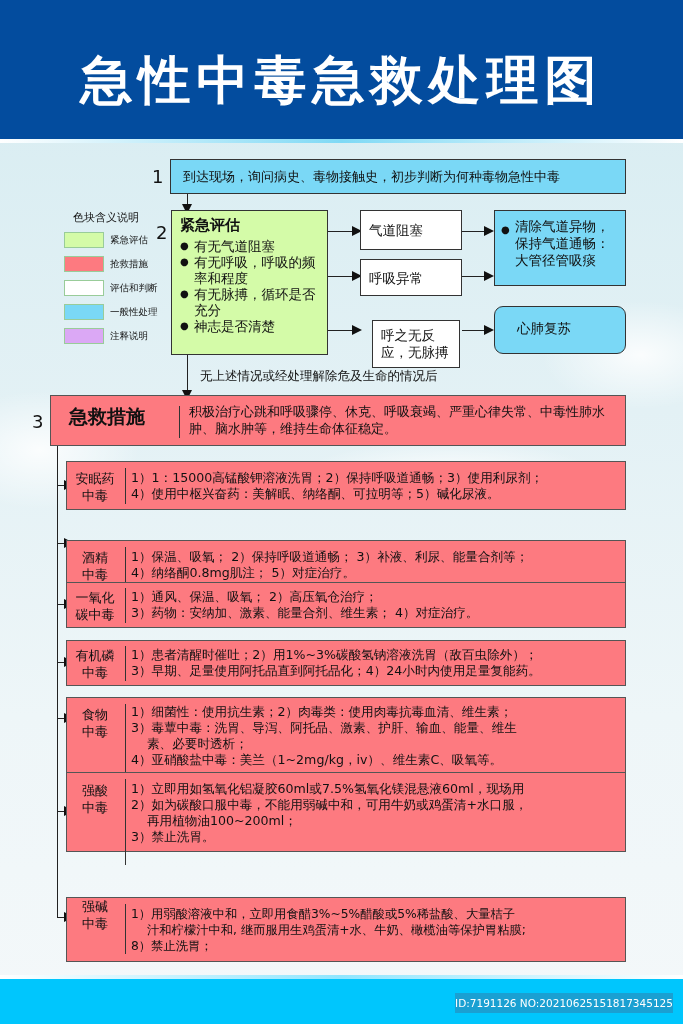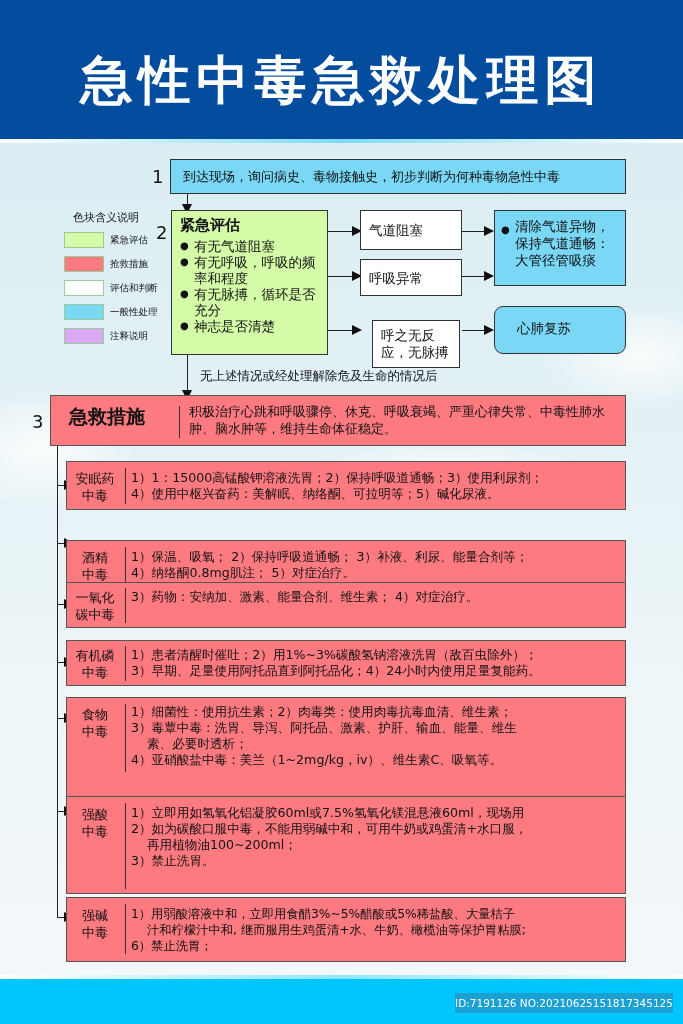--- a/index.html
+++ b/index.html
@@ -202,20 +202,21 @@
 
 <div class="hline" style="left:57px;top:604px;width:12px;"></div>
 <div class="arrow-r" style="left:64px;top:599px;"></div>
 <div class="box red poison" style="top:582px;height:46px;">
   <div class="name" style="top:6px;">
     <div>一氧化</div>
     <div>碳中毒</div>
   </div>
   <div class="sep" style="top:5px;height:35px;"></div>
   <div class="lines" style="top:6px;">
+    <div>1）通风、保温、吸氧； 2）高压氧仓治疗；</div>
     <div>3）药物：安纳加、激素、能量合剂、维生素； 4）对症治疗。</div>
   </div>
 </div>
 
 <div class="hline" style="left:57px;top:662px;width:12px;"></div>
 <div class="arrow-r" style="left:64px;top:657px;"></div>
 <div class="box red poison" style="top:640px;height:46px;">
   <div class="name" style="top:6px;">
     <div>有机磷</div>
     <div>中毒</div>
@@ -238,45 +239,45 @@
   <div class="lines" style="top:6px;">
     <div>1）细菌性：使用抗生素；2）肉毒类：使用肉毒抗毒血清、维生素；</div>
     <div>3）毒蕈中毒：洗胃、导泻、阿托品、激素、护肝、输血、能量、维生</div>
     <div class="indent">素、必要时透析；</div>
     <div>4）亚硝酸盐中毒：美兰（1~2mg/kg，iv）、维生素C、吸氧等。</div>
   </div>
 </div>
 
 <div class="hline" style="left:57px;top:811px;width:12px;"></div>
 <div class="arrow-r" style="left:64px;top:806px;"></div>
-<div class="box red poison" style="top:796px;height:98px;padding-left:20px;">
+<div class="box red poison" style="top:772px;height:80px;padding-left:20px;">
   <div class="name" style="top:9px;">
     <div>强酸</div>
     <div>中毒</div>
   </div>
   <div class="sep" style="top:6px;height:86px;"></div>
   <div class="lines" style="top:8px;">
     <div>1）立即用如氢氧化铝凝胶60ml或7.5%氢氧化镁混悬液60ml，现场用</div>
     <div>2）如为碳酸口服中毒，不能用弱碱中和，可用牛奶或鸡蛋清+水口服，</div>
     <div class="indent">再用植物油100~200ml；</div>
     <div>3）禁止洗胃。</div>
   </div>
 </div>
 
 <div class="hline" style="left:57px;top:917px;width:12px;"></div>
 <div class="arrow-r" style="left:64px;top:912px;"></div>
 <div class="box red poison" style="top:897px;height:65px;">
-  <div class="name" style="top:9px;">
+  <div class="name" style="top:0;">
     <div>强碱</div>
     <div>中毒</div>
   </div>
   <div class="sep" style="top:6px;height:50px;"></div>
   <div class="lines" style="top:8px;font-size:12.3px;">
     <div>1）用弱酸溶液中和，立即用食醋3%~5%醋酸或5%稀盐酸、大量桔子</div>
     <div class="indent" style="white-space:nowrap;">汁和柠檬汁中和, 继而服用生鸡蛋清+水、牛奶、橄榄油等保护胃粘膜;</div>
-    <div>6）禁止洗胃；</div>
+    <div>8）禁止洗胃；</div>
   </div>
 </div>
 
 <div class="footer-line"></div>
 <div class="footer"></div>
 <div class="footer-logo">昵图网 www.nipic.com</div>
 <div class="footer-id">ID:7191126 NO:20210625151817345125</div>
 
 </body></html>

